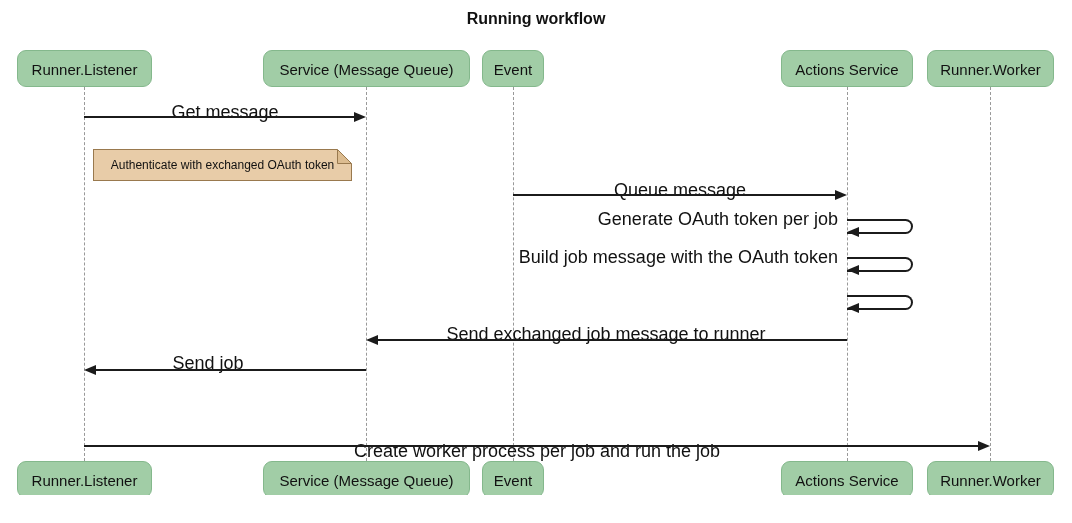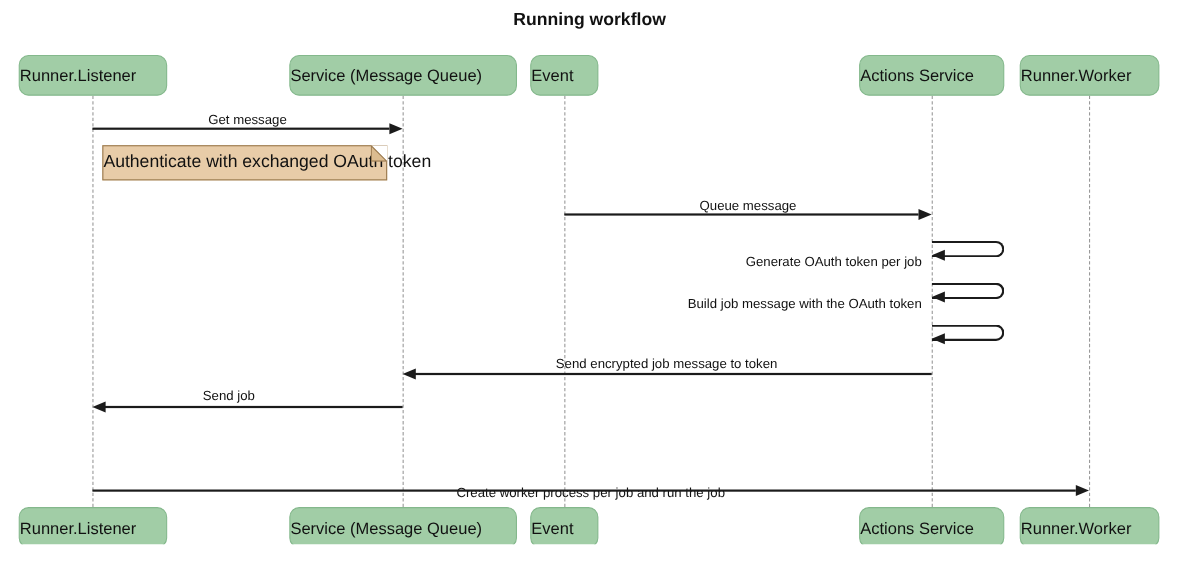--- a/index.html
+++ b/index.html
@@ -27,40 +27,39 @@
     position: absolute;
     top: 87px;
     height: 374px;
     width: 0;
     border-left: 1px dashed var(--lifeline, #999);
   }
   .actor {
     position: absolute;
     height: 37px;
     line-height: 37px;
-    text-align: left;
+    text-align: center;
     font-size: 15px;
     background: var(--actor-fill, #a1cda6);
     border: 1px solid var(--actor-border, #84b88c);
     border-radius: 9px;
     box-sizing: border-box;
     color: var(--text, #111);
     white-space: nowrap;
   }
   .mlabel {
     position: absolute;
-    font-size: 12px;
+    font-size: 18px;
     white-space: nowrap;
     transform: translateX(-50%);
     color: var(--text, #111);
   }
   .mlabel.ralign {
     transform: none;
     text-align: left;
-    margin-top: 22px;
   }
   .mline {
     position: absolute;
     height: 0;
     border-top: 2px solid var(--line, #1b1b1b);
   }
   .ah {
     position: absolute;
     width: 0; height: 0;
   }
@@ -81,23 +80,24 @@
     box-sizing: border-box;
     border: 2px solid var(--line, #1b1b1b);
     border-left: none;
     border-radius: 0 9px 9px 0;
   }
   .note {
     position: absolute;
     box-sizing: border-box;
     background: var(--note-fill, #e8cca8);
     border: 1px solid var(--note-border, #99794e);
-    font-size: 16px;
+    font-size: 12px;
     text-align: center;
     color: var(--text, #111);
+    margin-top: 17px;
   }
   .note .note-text {
     position: absolute;
     left: 0; right: 0;
     top: 50%;
     transform: translateY(-50%);
     white-space: nowrap;
   }
   .note .fold {
     position: absolute;
@@ -144,21 +144,21 @@
   <div class="selfloop" style="left:847px;top:219px"></div>
   <div class="ah l" style="left:847px;top:227px"></div>
 
   <div class="mlabel ralign" style="right:234px;top:247px">Build job message with the OAuth token</div>
   <div class="selfloop" style="left:847px;top:257px"></div>
   <div class="ah l" style="left:847px;top:265px"></div>
 
   <div class="selfloop" style="left:847px;top:295px"></div>
   <div class="ah l" style="left:847px;top:303px"></div>
 
-  <div class="mlabel" style="left:606px;top:324px">Send encrypted job message to token</div>
+  <div class="mlabel" style="left:606px;top:324px">Send exchanged job message to runner</div>
   <div class="mline" style="left:377px;top:339px;width:470px"></div>
   <div class="ah l" style="left:366px;top:335px"></div>
 
   <div class="mlabel" style="left:208px;top:353px">Send job</div>
   <div class="mline" style="left:95px;top:369px;width:271px"></div>
   <div class="ah l" style="left:84px;top:365px"></div>
 
 
   <div class="mlabel" style="left:537px;top:441px">Create worker process per job and run the job</div>
   <div class="mline" style="left:84px;top:445px;width:894px"></div>

